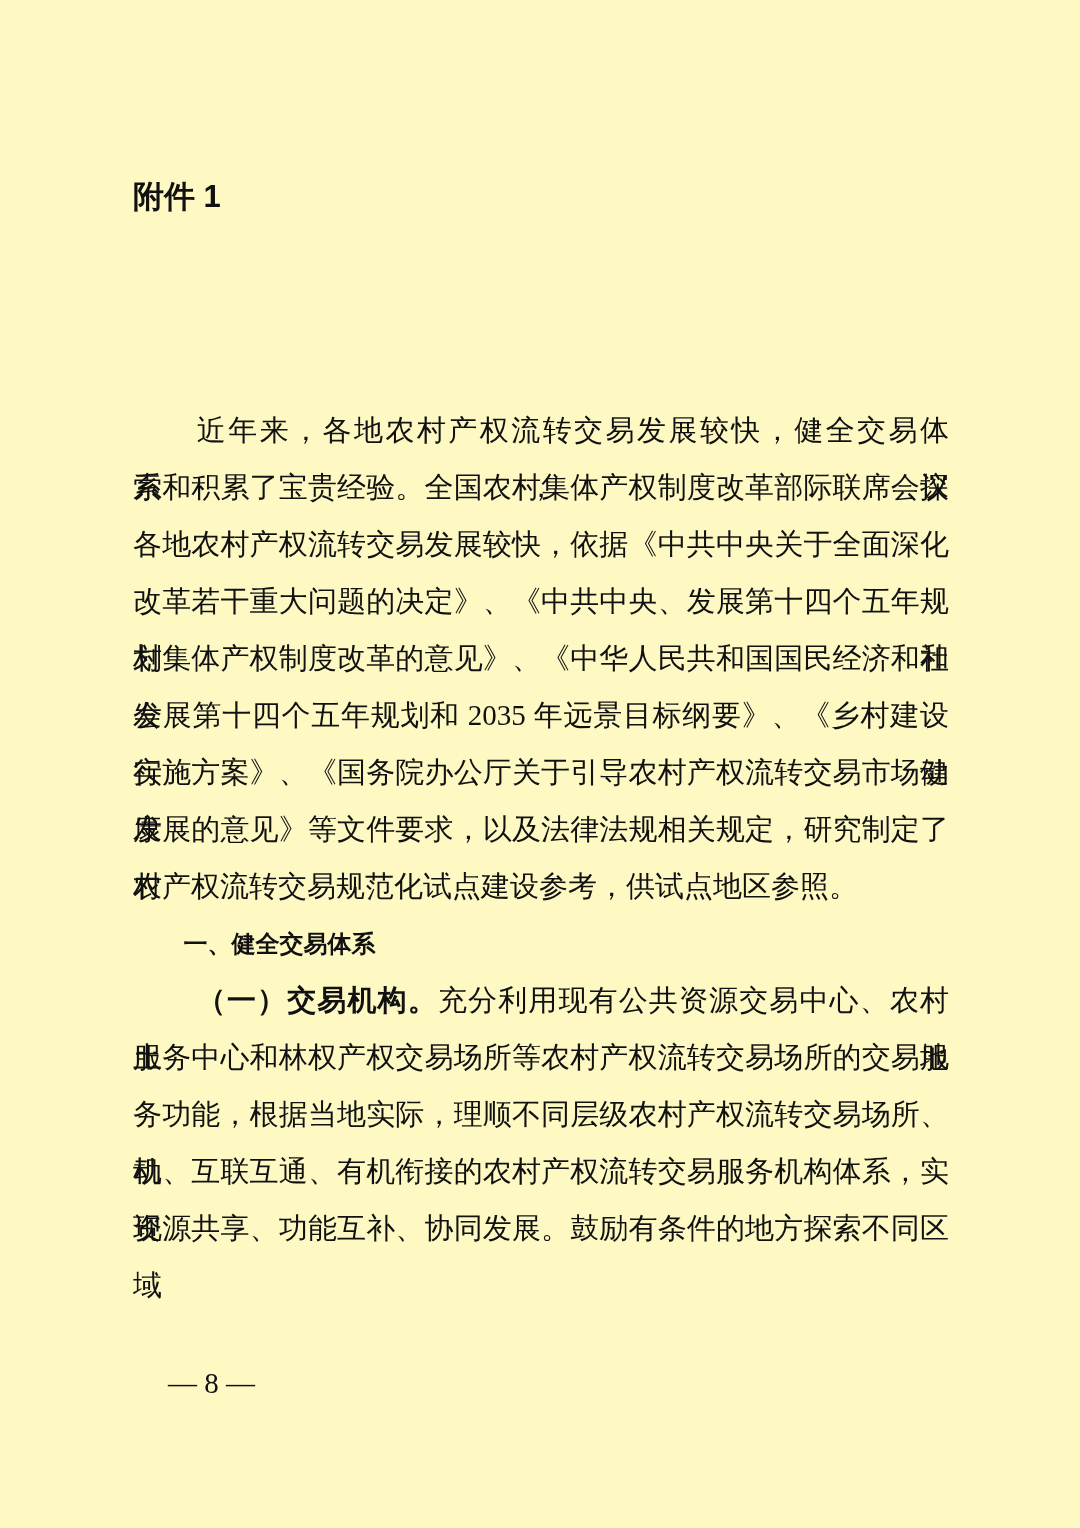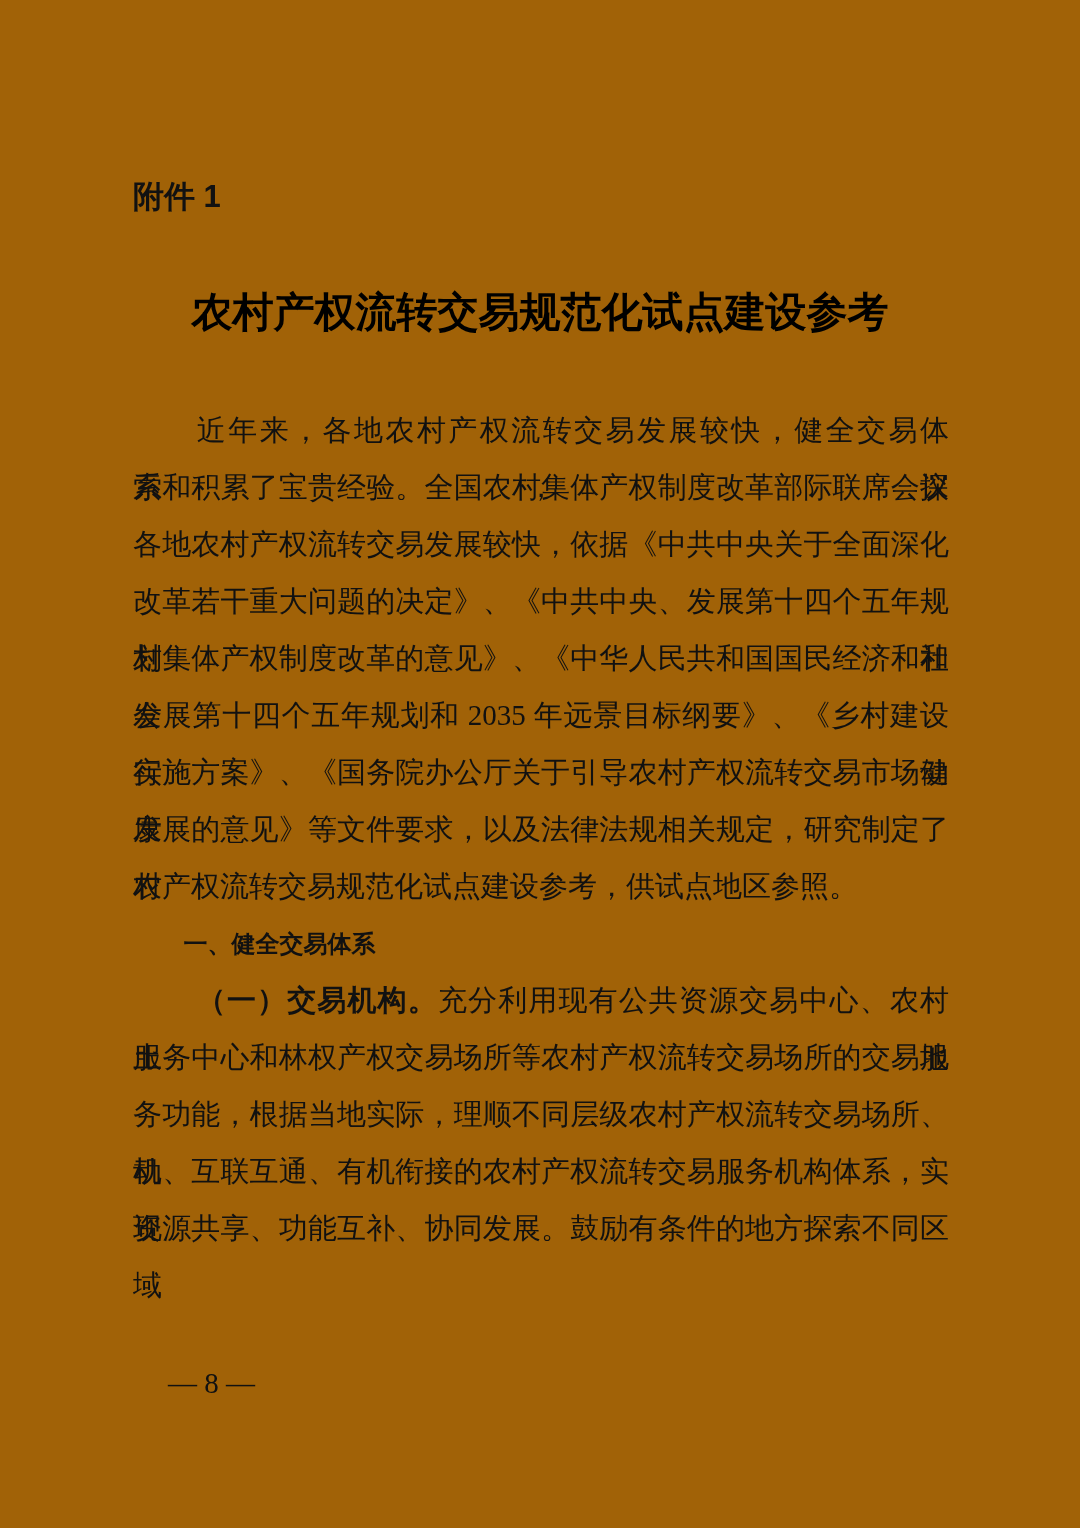--- a/index.html
+++ b/index.html
@@ -4,21 +4,21 @@
 <style>
   html, body {
     margin: 0;
     padding: 0;
     background: #ffffff;
   }
   .page {
     position: relative;
     width: 1080px;
     height: 1528px;
-    background: #a16207;
+    background: #fef9c3;
     color: #111111;
     font-family: "Liberation Serif", "DejaVu Serif", serif;
     overflow: hidden;
   }
   .attachment-label {
     position: absolute;
     left: 133px;
     top: 178px;
     font-family: "Liberation Sans", "DejaVu Sans", sans-serif;
     font-weight: 700;
@@ -88,21 +88,20 @@
     white-space: nowrap;
   }
 </style>
 </head>
 <body>
 
 <div class="page">
 
   <div class="attachment-label">附件 1</div>
 
-  <h1 class="doc-title">农村产权流转交易规范化试点建设参考</h1>
 
   <div class="body-block">
 
     <p class="line fill indent">近年来，各地农村产权流转交易发展较快，健全交易体系，探</p>
     <p class="line fill">索和积累了宝贵经验。全国农村集体产权制度改革部际联席会议</p>
     <p class="line fill">各地农村产权流转交易发展较快，依据《中共中央关于全面深化</p>
     <p class="line fill">改革若干重大问题的决定》、《中共中央、发展第十四个五年规划和</p>
     <p class="line fill">村集体产权制度改革的意见》、《中华人民共和国国民经济和社会</p>
     <p class="line fill">发展第十四个五年规划和 2035 年远景目标纲要》、《乡村建设行动</p>
     <p class="line fill">实施方案》、《国务院办公厅关于引导农村产权流转交易市场健康</p>

